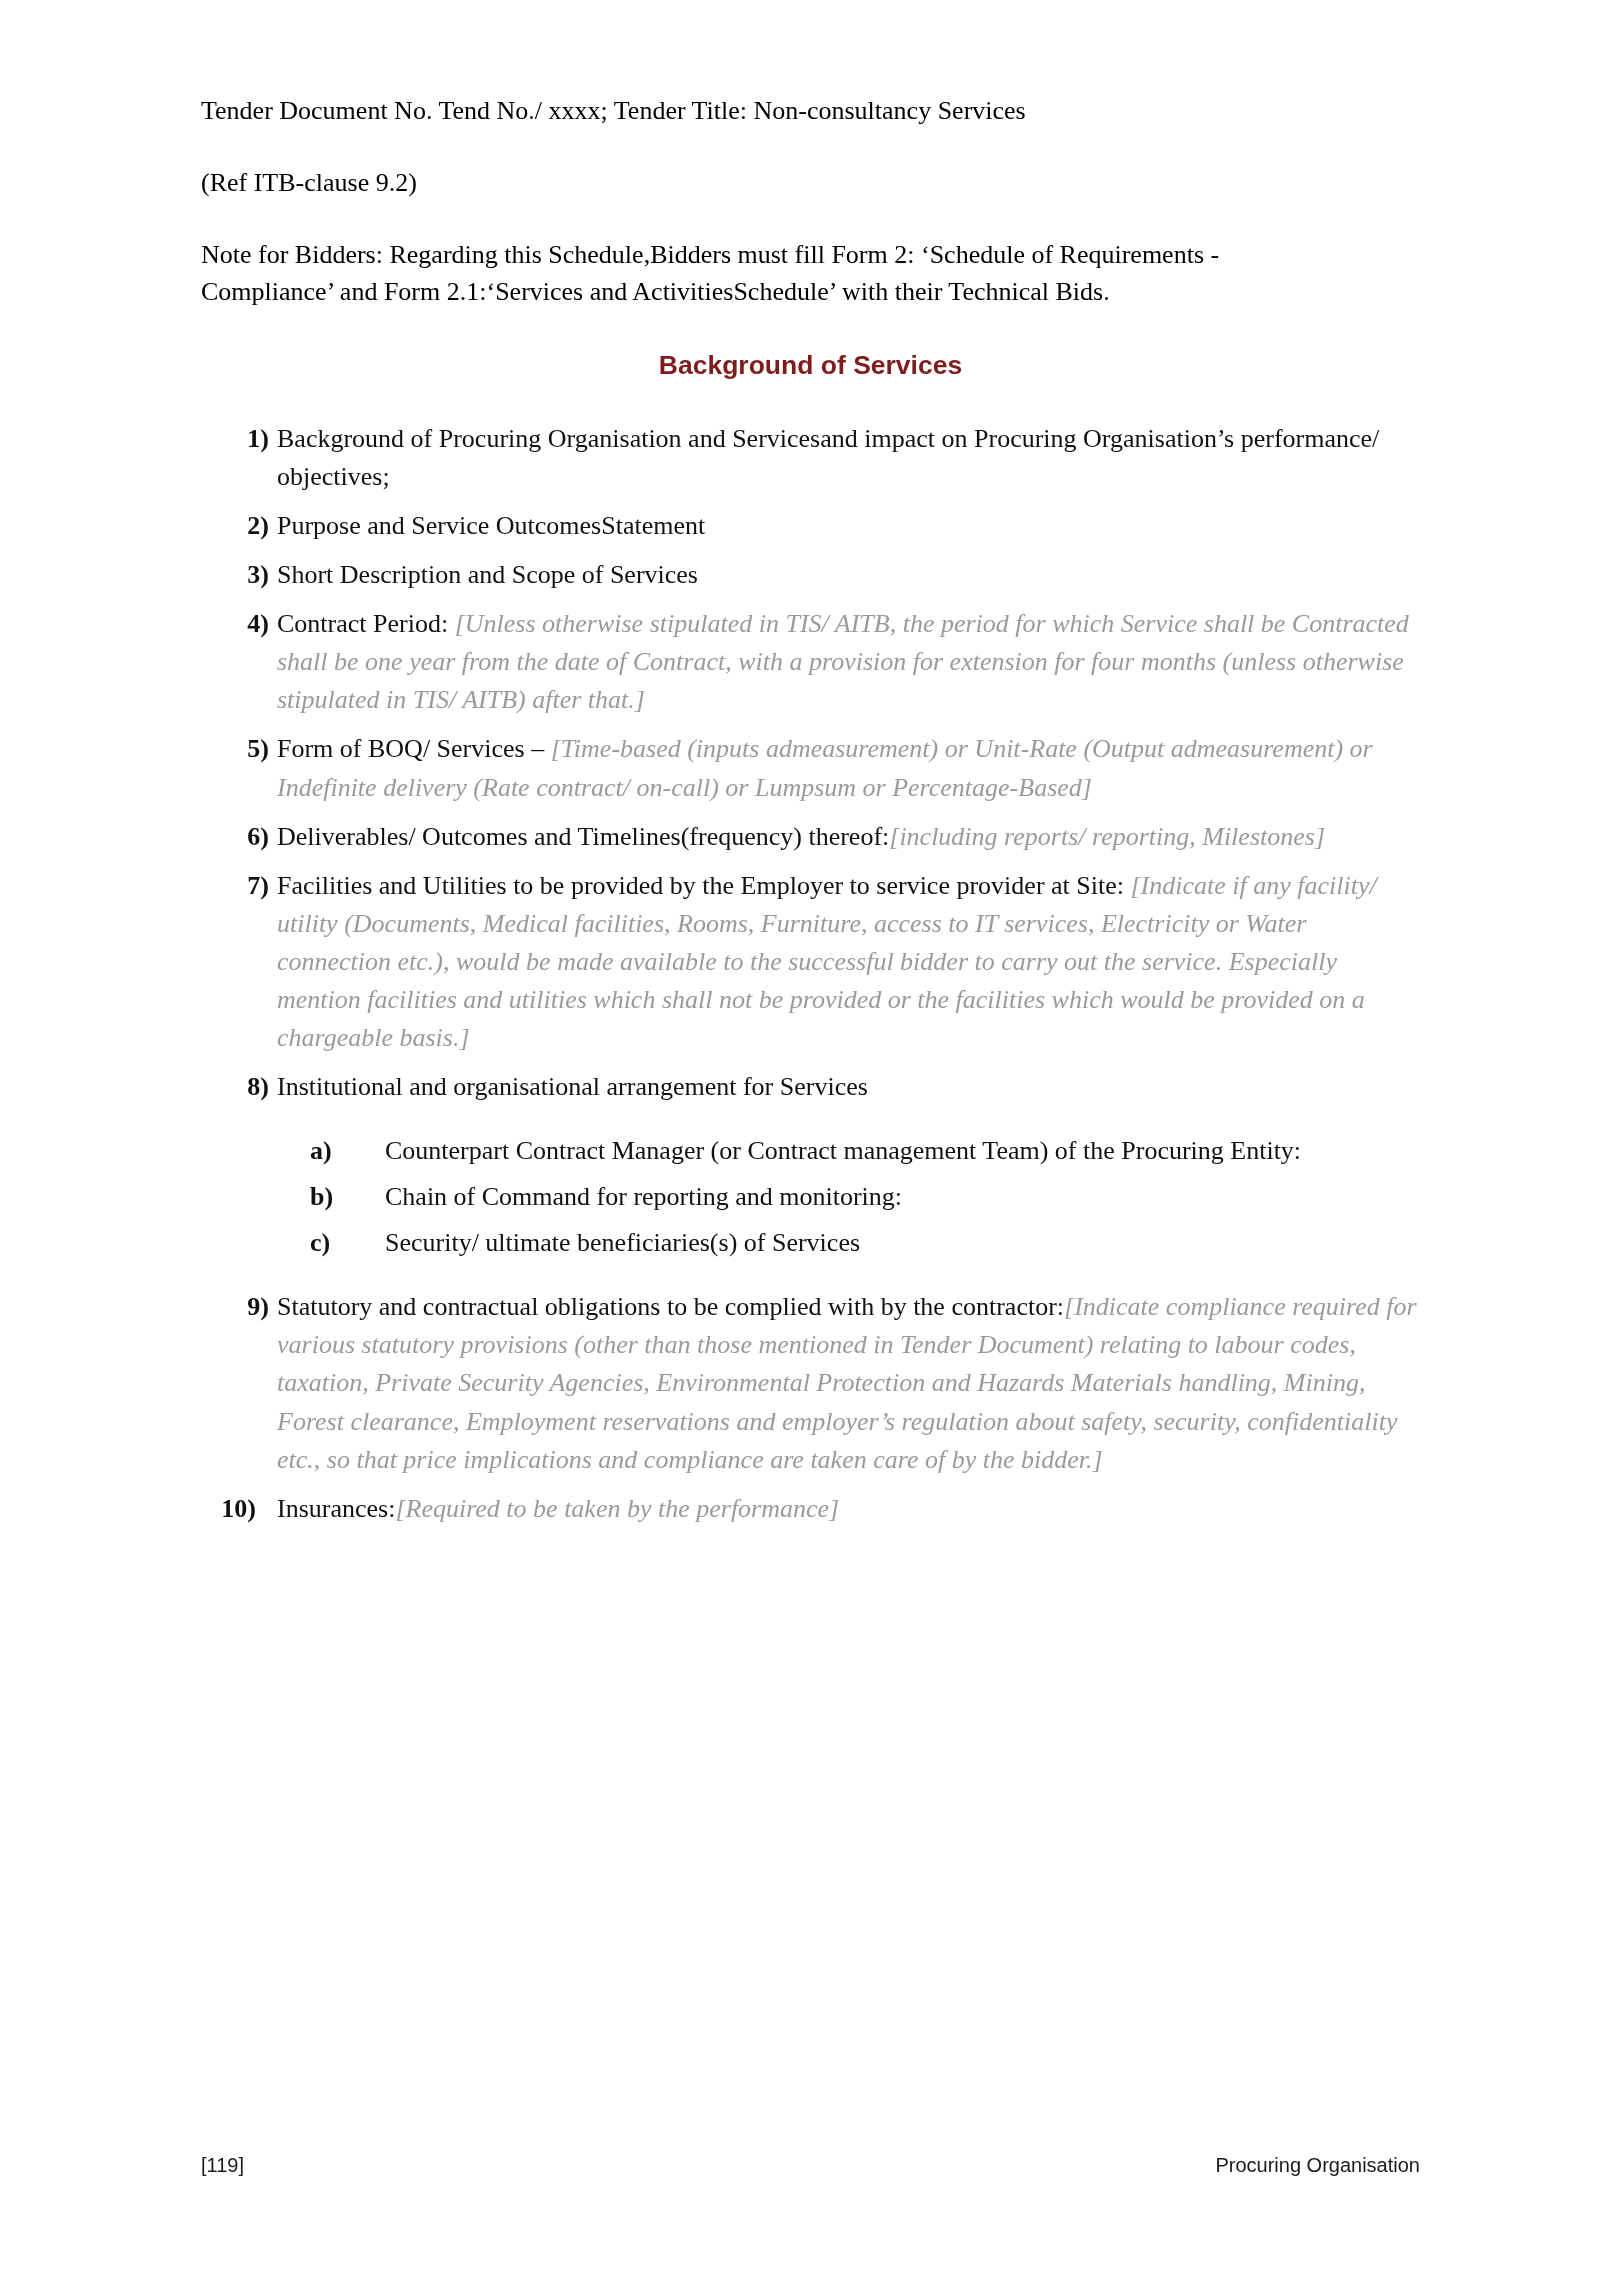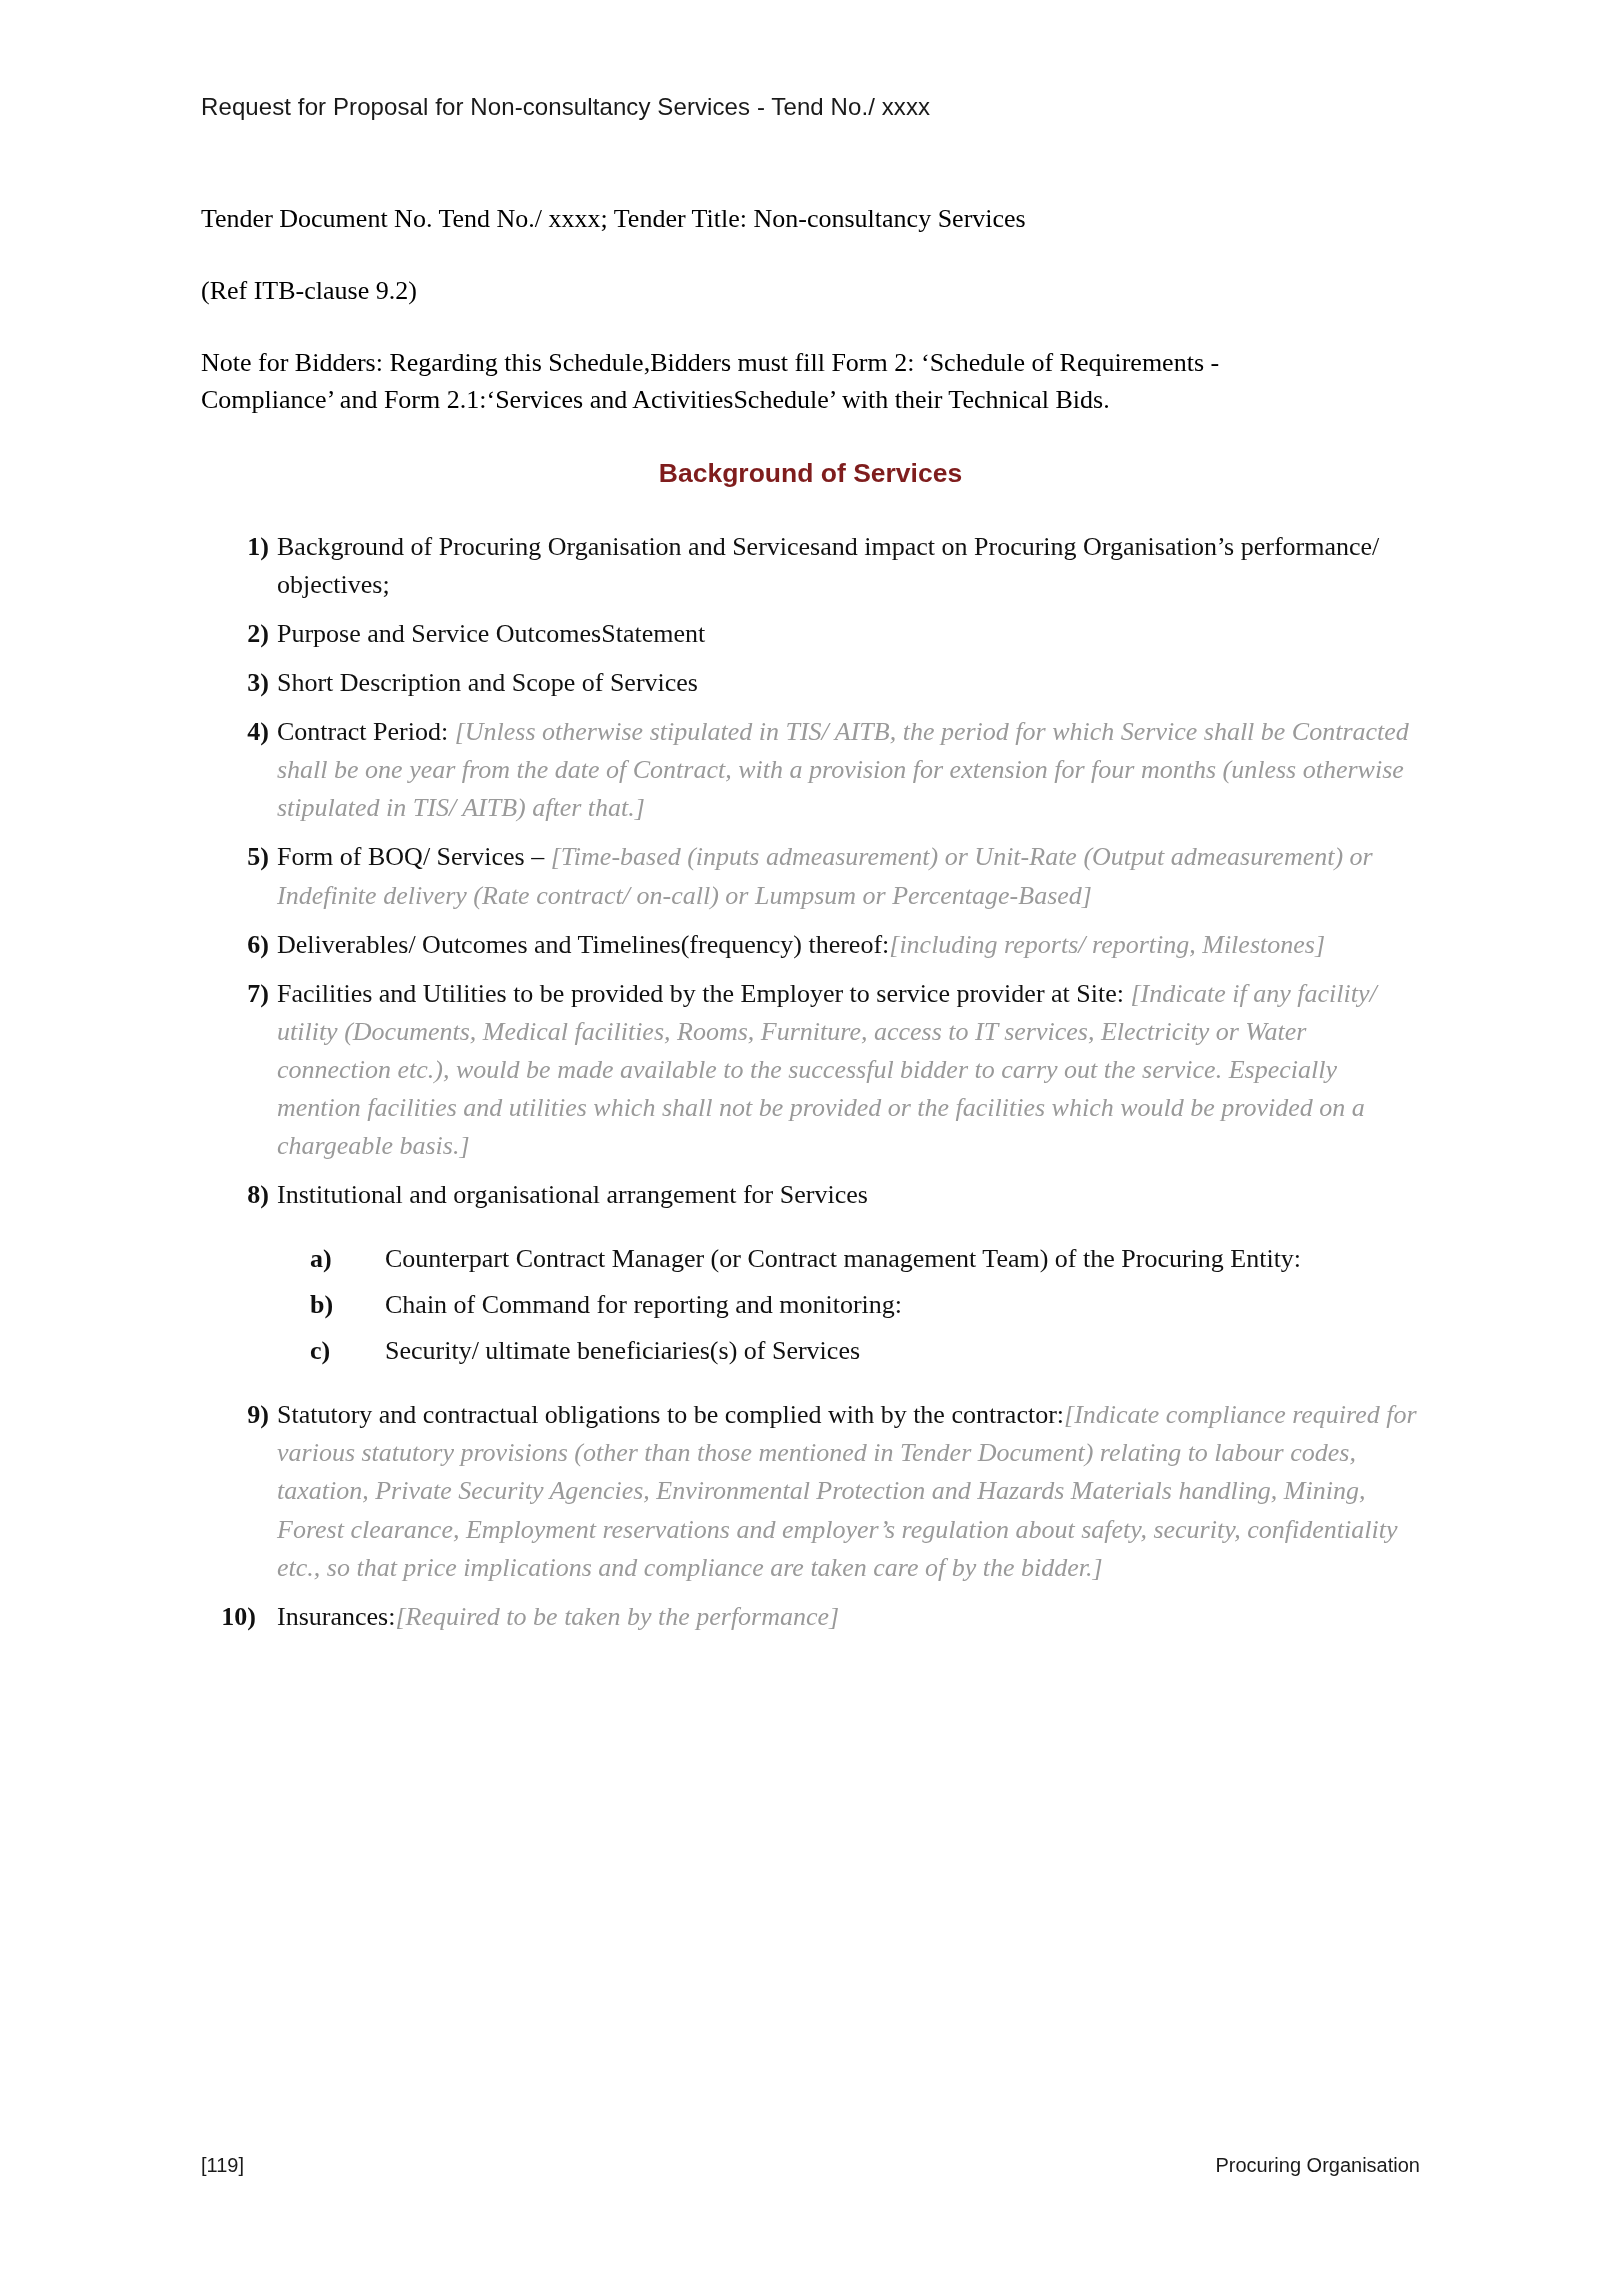--- a/index.html
+++ b/index.html
@@ -118,21 +118,20 @@
     font-family: "Liberation Sans", sans-serif;
     font-size: 20px;
     color: #1a1a1a;
   }
 </style>
 </head>
 <body>
 
 <div class="page">
 
-  <div class="header-line">Request for Proposal for Non-consultancy Services - Tend No./ xxxx</div>
 
 
   <p class="para">Tender Document No. Tend No./ xxxx; Tender Title: Non-consultancy Services</p>
 
   <p class="para">(Ref ITB-clause 9.2)</p>
 
   <p class="para italic">
     <span class="l1">Note for Bidders: Regarding this Schedule,Bidders must fill Form 2: ‘Schedule of Requirements -</span>
     <span class="l2">Compliance’ and Form 2.1:‘Services and ActivitiesSchedule’ with their Technical Bids.</span>
   </p>

